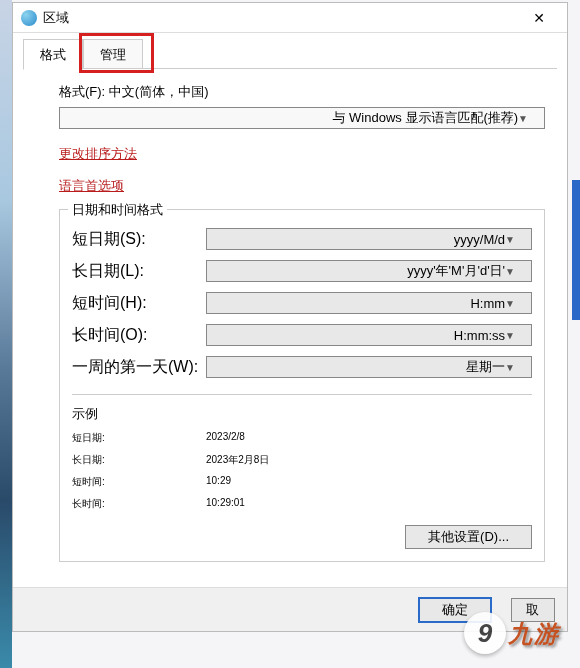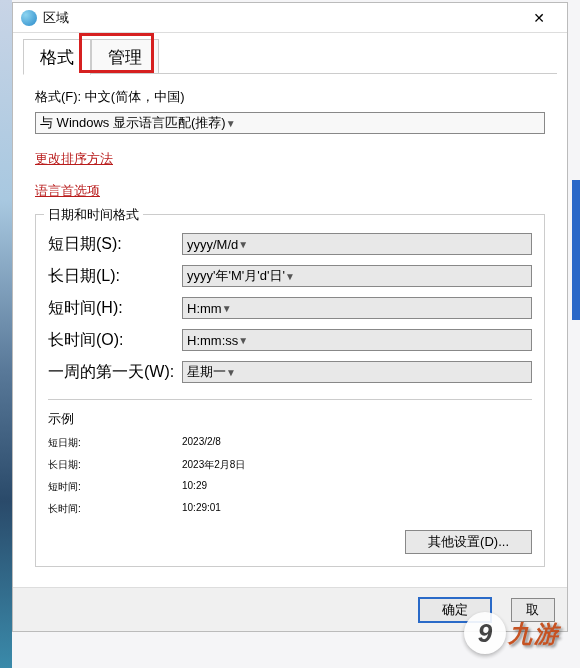--- a/index.html
+++ b/index.html
@@ -9,29 +9,29 @@
   .bg-slice-right { position: absolute; right: 0; top: 180px; width: 8px; height: 140px; background: #2a68c8; }
   
   .dialog { position: absolute; left: 12px; top: 2px; width: 556px; height: 630px; background: #fff; border: 1px solid #bbb; }
   
   .titlebar { height: 30px; display: flex; align-items: center; padding: 0 8px; border-bottom: 1px solid #ddd; }
   .globe-icon { width: 16px; height: 16px; border-radius: 50%; background: radial-gradient(circle at 30% 30%, #8cd4f0, #2a8aca); margin-right: 6px; }
   .title-text { flex: 1; font-size: 13px; }
   .close-btn { width: 40px; height: 28px; display: flex; align-items: center; justify-content: center; cursor: pointer; font-size: 14px; }
   
   .tab-strip { display: flex; padding: 6px 10px 0; position: relative; }
-  .tab { padding: 6px 16px 5px; border: 1px solid #ccc; border-bottom: none; background: #f9f9f9; cursor: pointer; font-size: 17px; position: relative; }
+  .tab { padding: 6px 16px 5px; border: 1px solid #ccc; border-bottom: none; background: #f9f9f9; cursor: pointer; font-size: 13px; position: relative; }
   .tab.active { background: #fff; z-index: 2; border-bottom: 1px solid #fff; margin-bottom: -1px; }
   .tab-line { position: absolute; left: 10px; right: 10px; bottom: 0; height: 1px; background: #ccc; }
   
   .red-box { position: absolute; left: 66px; top: 30px; width: 75px; height: 40px; border: 3px solid #d62020; pointer-events: none; z-index: 5; }
   
-  .panel { padding: 14px 22px 10px; }
+  .panel { padding: 14px 22px 10px; margin-left: 24px; }
   .row { display: flex; align-items: center; margin-bottom: 6px; }
-  .select { flex: 1; height: 22px; border: 1px solid #888; background: #e8e8e8; padding: 0 4px; font-size: 13px; display: flex; align-items: center; justify-content: flex-start; cursor: pointer; }
+  .select { flex: 1; height: 22px; border: 1px solid #888; background: #e8e8e8; padding: 0 16px; font-size: 13px; display: flex; align-items: center; justify-content: flex-end; cursor: pointer; }
   .select .val { white-space: nowrap; overflow: hidden; }
   .select .chev { font-size: 10px; color: #555; }
   .select.wide { background: #f8f8f8; }
   
   .link { color: #b91c1c; text-decoration: underline; cursor: pointer; display: inline-block; margin-top: 10px; margin-bottom: 4px; font-size: 13px; }
   
   .group { border: 1px solid #ccc; border-radius: 0; padding: 8px 12px 12px; margin-top: 10px; position: relative; }
   .group-title { position: absolute; top: -9px; left: 8px; background: #fff; padding: 0 4px; font-size: 13px; }
   .frow { display: flex; align-items: center; margin-top: 10px; }
   .flabel { width: 134px; font-size: 16px; }

